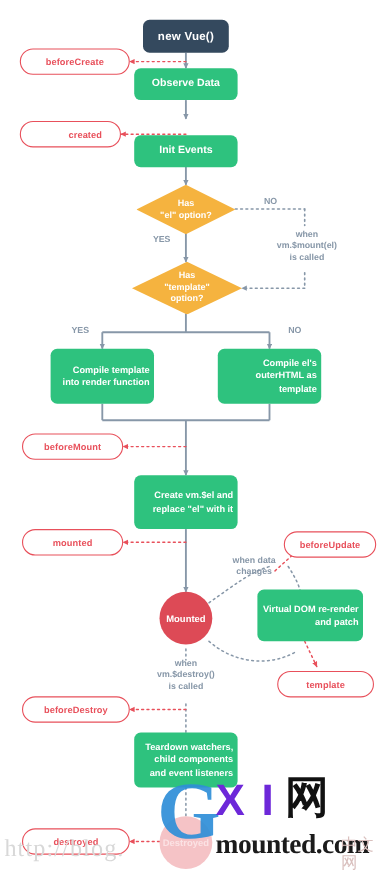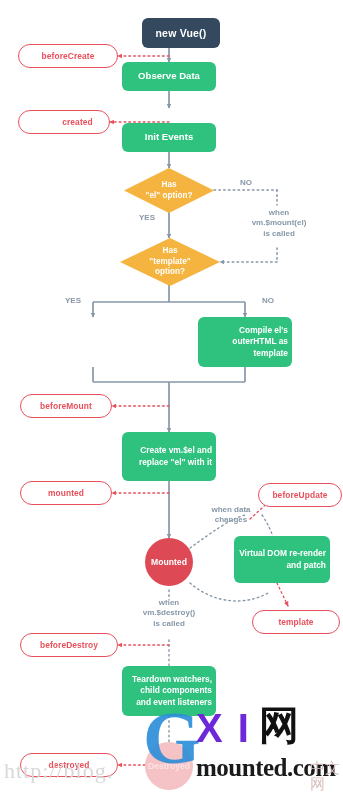--- a/index.html
+++ b/index.html
@@ -10,21 +10,21 @@
   }
   #stage{position:absolute;left:0;top:0;width:343px;height:800px;}
   svg#wires{position:absolute;left:0;top:0;width:343px;height:800px;}
 
   .node{position:absolute;box-sizing:border-box;display:flex;align-items:center;
         justify-content:center;text-align:center;}
 
   
   .start{
     background:#34495e;color:#ffffff;border-radius:6px;
-    font-size:10.5px;font-weight:bold;letter-spacing:.2px;margin-left:12px;
+    font-size:10.5px;font-weight:bold;letter-spacing:.2px;
   }
   
   .green{
     background:#2ec27e;color:#ffffff;border-radius:6px;
     font-size:8.4px;font-weight:bold;line-height:1.32;padding:3px 4px;text-align:right;
   }
   .green.lg{font-size:9.6px;}
   
   .diamond{
     background:transparent;color:#ffffff;font-size:8.2px;font-weight:bold;
@@ -174,20 +174,23 @@
     <span class="dshape"></span>
     <span class="dtext" style="white-space:pre-line;">Has
 "template"
 option?</span>
   </div>
 
   <div class="lab" style="left:57px;top:296px;width:32px;">YES</div>
 
   <div class="lab" style="left:252px;top:296px;width:32px;">NO</div>
 
+  <div class="node green" style="left:46px;top:317px;width:94px;height:50px;" style2="">Compile template
+into
+render function</div>
 
   <div class="node green" style="left:198px;top:317px;width:94px;height:50px;">Compile el's
 outerHTML
 as template</div>
 
   <div class="node pill" style="left:20px;top:394px;width:92px;height:24px;">beforeMount</div>
 
   <div class="node green" style="left:122px;top:432px;width:94px;height:49px;">Create vm.$el
 and replace
 "el" with it</div>

